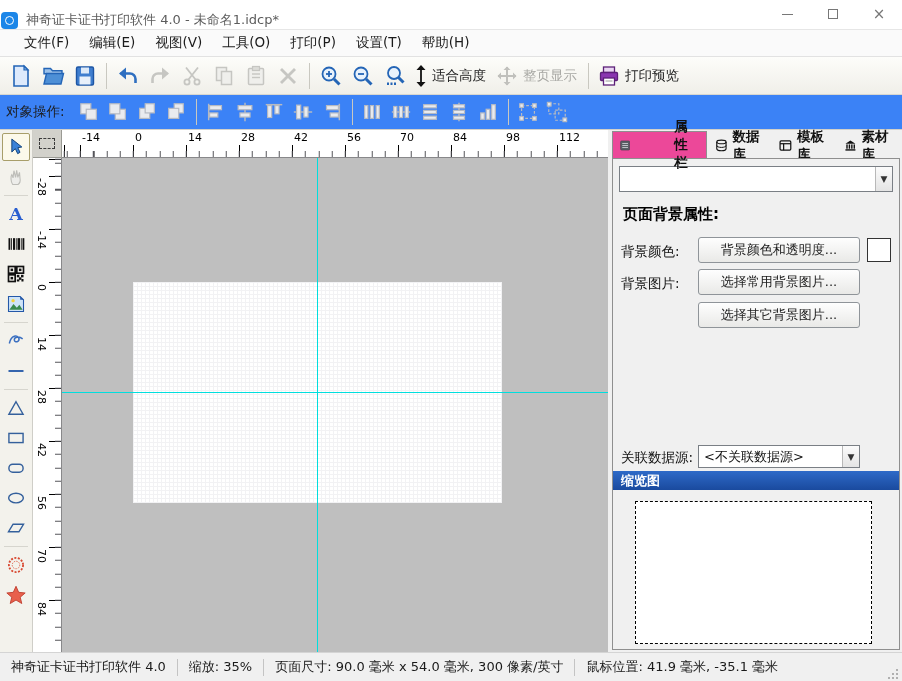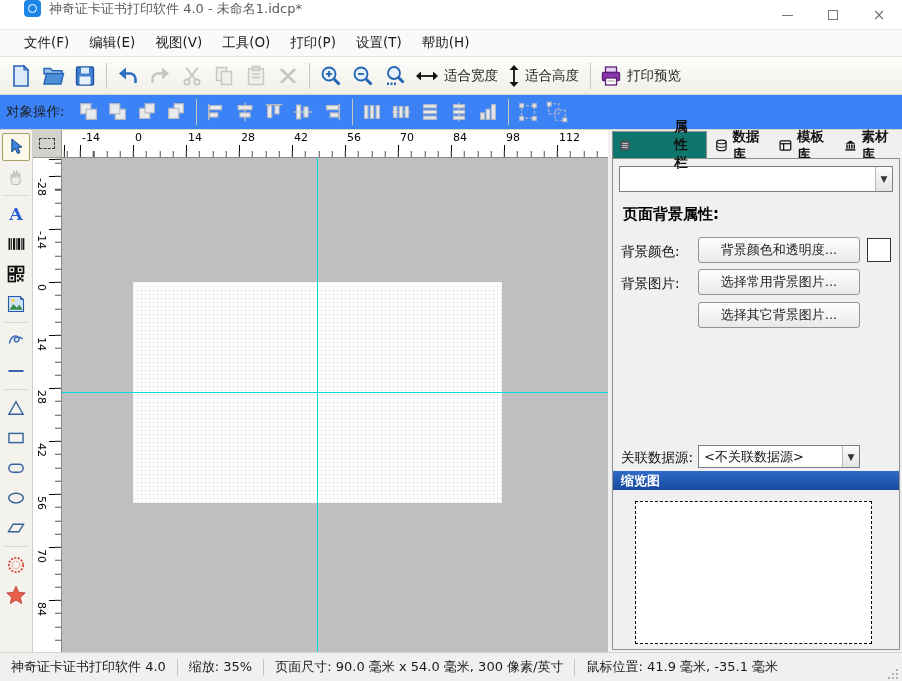--- a/index.html
+++ b/index.html
@@ -2,21 +2,21 @@
 <html><head>
 <meta charset="utf-8">
 <style>
   *{margin:0;padding:0;box-sizing:border-box;cursor:default;}
   html,body{width:902px;height:681px;overflow:hidden;background:#e8e8e8;}
   #app{position:relative;width:902px;height:681px;background:#f0f0f0;
        font-family:"DejaVu Sans",sans-serif;outline:1px solid #b6b6b6;}
 
   
   .titlebar{position:absolute;left:0;top:0;right:0;height:30px;background:#fff;
-            border-bottom:1px solid #e6e6e6;display:flex;align-items:flex-start;padding-left:24px;}
+            border-bottom:1px solid #e6e6e6;display:flex;align-items:flex-end;padding-left:1px;}
   .appicon{width:17px;height:17px;border-radius:4px;background:#1c86e8;position:relative;flex:0 0 auto;}
   .appicon::after{content:"";position:absolute;left:4px;top:4px;width:7px;height:7px;
                   border:1.5px solid #fff;border-radius:50%;}
   .title-text{font-size:13px;color:#5c5c5c;margin-left:8px;flex:1 1 auto;white-space:nowrap;
               overflow:hidden;}
   .winbtns{display:flex;height:30px;flex:0 0 auto;}
   .wbtn{width:46px;height:30px;display:flex;align-items:center;justify-content:center;color:#666;}
   .gl-min{width:11px;height:1px;background:#777;}
   .gl-max{width:10px;height:10px;border:1px solid #777;}
   .gl-close{font-size:15px;color:#777;line-height:1;}
@@ -82,21 +82,21 @@
           repeating-linear-gradient(90deg,#f2f2f4 0 1px,transparent 1px 4px),
           repeating-linear-gradient(0deg,#f2f2f4 0 1px,transparent 1px 4px);}
   .guide-v{position:absolute;left:255px;top:0;bottom:0;width:1px;background:#00dede;}
   .guide-h{position:absolute;top:234px;left:0;right:0;height:1px;background:#00dede;}
 
   
   .rightpanel{position:absolute;left:610px;top:0;right:0;bottom:0;background:#f0f0f0;}
   .tabs{position:absolute;left:2px;top:1px;right:2px;height:27px;display:flex;align-items:flex-end;}
   .tab{height:26px;display:flex;align-items:center;gap:5px;padding:0 7px;font-size:13.5px;
        font-weight:bold;color:#111;border:1px solid transparent;border-bottom:none;}
-  .tab.active{background:#0f766e;border-color:#8f8f8f;position:relative;z-index:2;height:27px;gap:44px;}
+  .tab.active{background:#ec4899;border-color:#8f8f8f;position:relative;z-index:2;height:27px;gap:44px;}
   .tab-content{position:absolute;left:2px;top:28px;right:2px;bottom:2px;border:1px solid #8f8f8f;
                background:#f0f0f0;}
 
   .combo{position:absolute;background:#fff;border:1px solid #7a7f85;display:flex;align-items:center;}
   .combo .cval{flex:1;font-size:13px;color:#111;padding:0 5px;white-space:nowrap;overflow:hidden;}
   .combo .carrow{width:17px;align-self:stretch;background:linear-gradient(#fbfbfb,#e4e4e4);
                  border-left:1px solid #b8b8b8;display:flex;align-items:center;justify-content:center;
                  font-size:9px;color:#333;}
   .combo-top{left:6px;top:7px;right:6px;height:26px;}
   .combo-ds{left:85px;top:286px;width:162px;height:23px;}
@@ -242,34 +242,37 @@
     <div class="tbtn">
       <svg width="24" height="24" viewBox="0 0 24 24">
         <circle cx="11" cy="9" r="6" fill="#e8f2fc" stroke="#2465b6" stroke-width="1.8"></circle>
         <line x1="15.5" y1="13.5" x2="20.5" y2="18.5" stroke="#2465b6" stroke-width="3"></line>
         <rect x="4" y="18.5" width="2" height="2.5" fill="#2465b6"></rect>
         <rect x="7.5" y="18.5" width="2" height="2.5" fill="#2465b6"></rect>
         <rect x="11" y="18.5" width="2" height="2.5" fill="#2465b6"></rect>
       </svg>
     </div>
     <div class="tbtn">
-      <svg width="26" height="24" viewBox="0 0 26 24">
-        <line x1="4" y1="12" x2="22" y2="12" stroke="#111" stroke-width="1.8"></line>
-        <path d="M7 7.5 L2 12 L7 16.5 z" fill="#111"></path>
-        <path d="M19 7.5 L24 12 L19 16.5 z" fill="#111"></path>
-      </svg>
-      <span class="lbl">适合宽度</span>
-    </div>
-    <div class="tbtn">
       <svg width="14" height="24" viewBox="0 0 14 24">
         <line x1="7" y1="3" x2="7" y2="21" stroke="#111" stroke-width="1.8"></line>
         <path d="M2.5 6 L7 1 L11.5 6 z" fill="#111"></path>
         <path d="M2.5 18 L7 23 L11.5 18 z" fill="#111"></path>
       </svg>
       <span class="lbl">适合高度</span>
+    </div>
+    <div class="tbtn disabled">
+      <svg width="24" height="24" viewBox="0 0 24 24">
+        <line x1="3" y1="12" x2="21" y2="12" stroke="#c0c0bc" stroke-width="2"></line>
+        <line x1="12" y1="3" x2="12" y2="21" stroke="#c0c0bc" stroke-width="2"></line>
+        <path d="M6 8.5 L2.5 12 L6 15.5 z" fill="#c0c0bc"></path>
+        <path d="M18 8.5 L21.5 12 L18 15.5 z" fill="#c0c0bc"></path>
+        <path d="M8.5 6 L12 2.5 L15.5 6 z" fill="#c0c0bc"></path>
+        <path d="M8.5 18 L12 21.5 L15.5 18 z" fill="#c0c0bc"></path>
+      </svg>
+      <span class="lbl">整页显示</span>
     </div>
     <div class="tsep"></div>
     <div class="tbtn">
       <svg width="24" height="24" viewBox="0 0 24 24">
         <rect x="6.5" y="3" width="11" height="5.5" fill="#e9d6f2" stroke="#5c2078" stroke-width="1.3"></rect>
         <rect x="3.5" y="8.5" width="17" height="8" rx="1" fill="#8a35b0" stroke="#5c2078" stroke-width="1.3"></rect>
         <rect x="6.5" y="14" width="11" height="7" fill="#fff" stroke="#5c2078" stroke-width="1.3"></rect>
         <line x1="8.5" y1="17" x2="15.5" y2="17" stroke="#9a9a9a" stroke-width="1"></line>
       </svg>
       <span class="lbl">打印预览</span>

